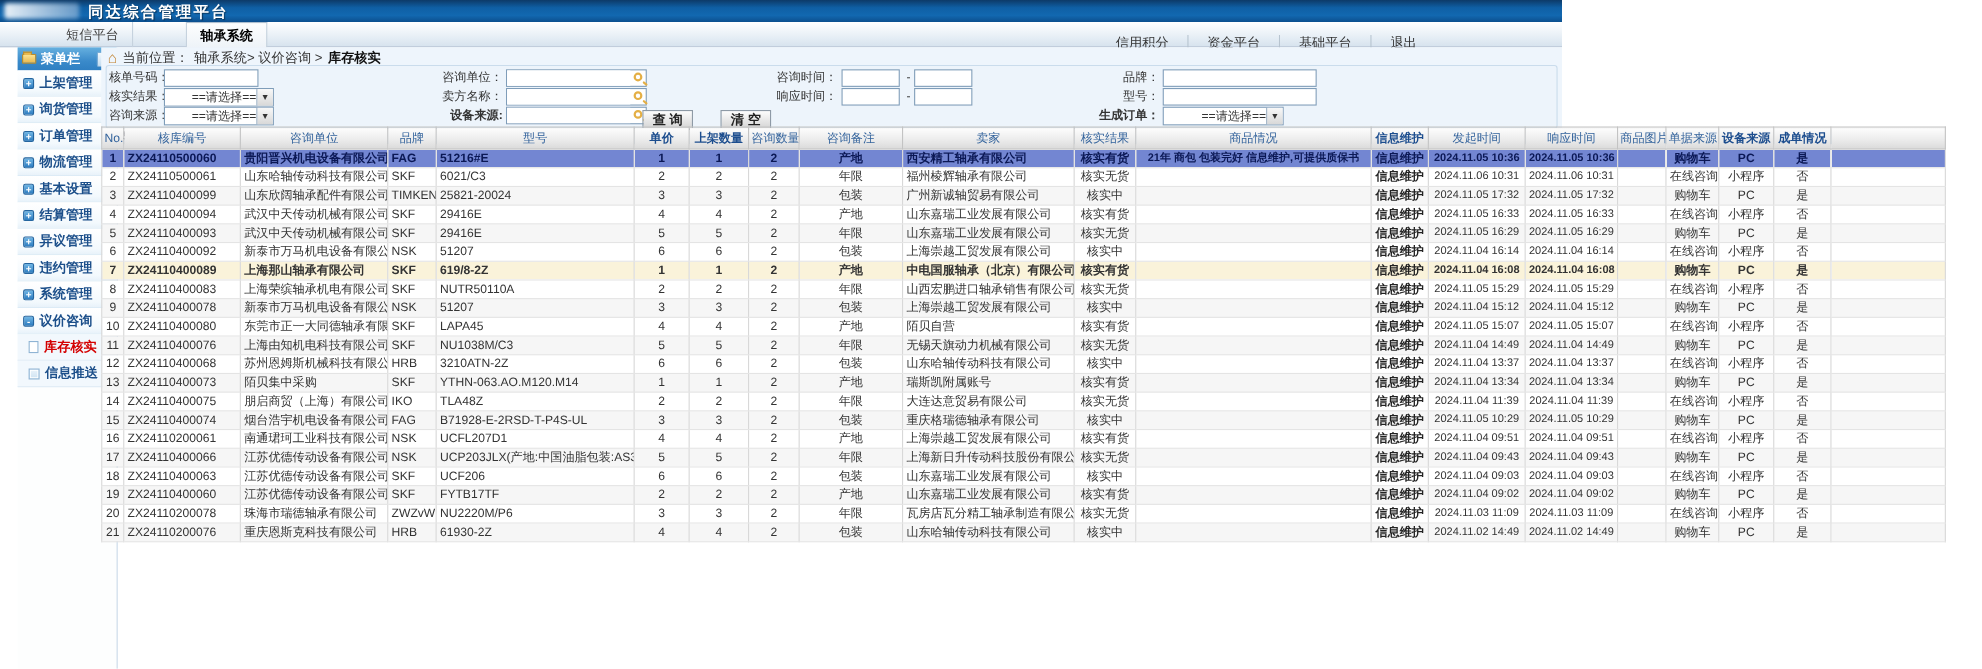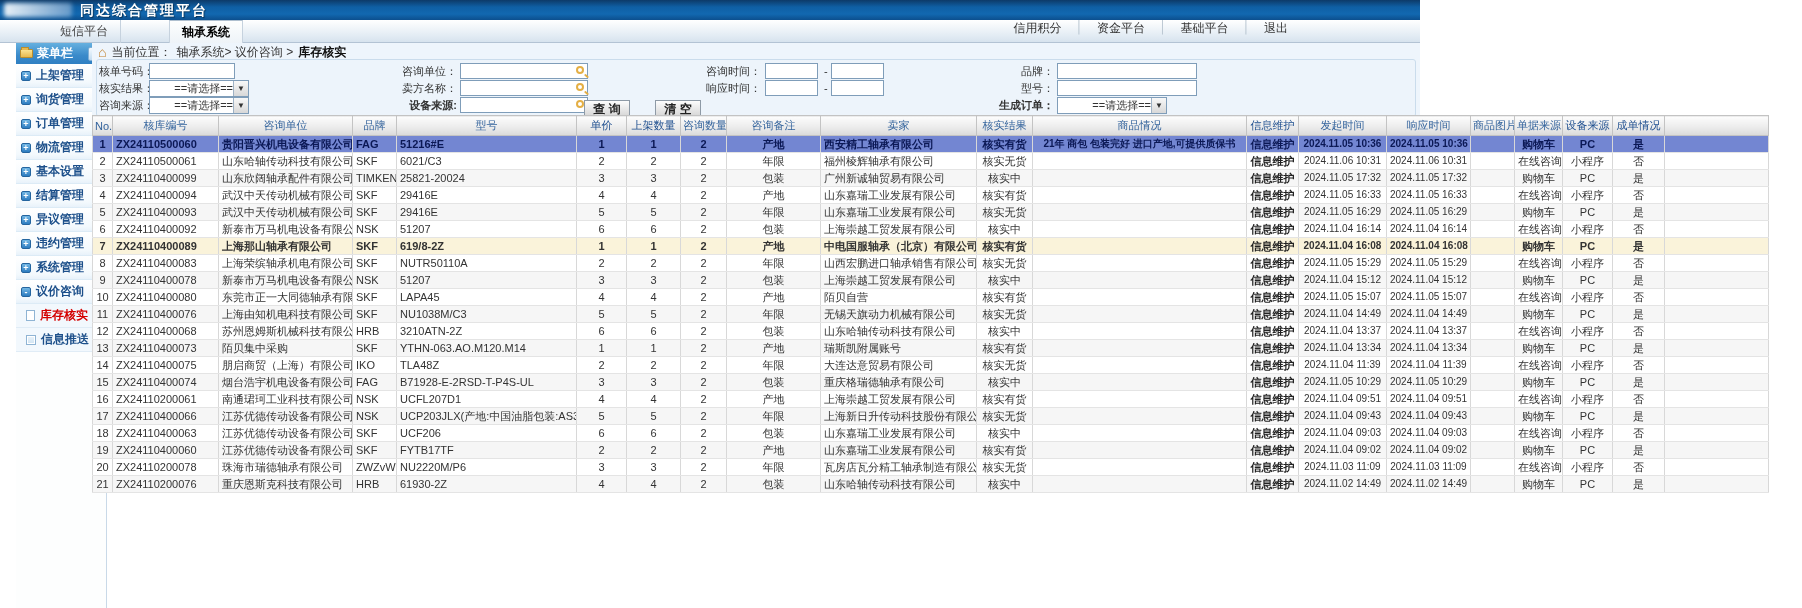--- a/index.html
+++ b/index.html
@@ -19,22 +19,22 @@
     font-weight:bold; letter-spacing:2px; text-shadow:1px 1px 1px rgba(0,0,0,.45); white-space:nowrap; }
   
   .linkbar { position:absolute; left:0; top:20px; width:1420px; height:23px;
     background:linear-gradient(180deg,#ffffff,#e3ecf4 70%,#d7e3ee);
     border-bottom:1px solid #b3c3d4; }
   .tabs { position:absolute; left:0; top:0; height:23px; display:flex; }
   .tab { height:23px; line-height:22px; font-size:12px; color:#444; padding:0 12px;
     border-right:1px solid #c6d2de; cursor:pointer; white-space:nowrap;margin-left:48px; }
   .tab.active { background:linear-gradient(180deg,#fdfefe,#eef3f8); font-weight:bold; color:#000;
     border-left:1px solid #c6d2de; border-top:1px solid #aebfcf; }
-  .links { position:absolute; right:118px; top:0; height:38px; display:flex; 
-    font-size:12px; color:#333; }
+  .links { position:absolute; right:118px; top:0; height:38px; display:flex; align-items:center;
+    font-size:12px; color:#333;font-family:Liberation Mono, monospace; }
   .links .link { padding:0 14px; cursor:pointer; white-space:nowrap; }
   .links .sep { color:#b4c1cd; }
   
   .sidebar { position:absolute; left:0; top:43px; width:91px; height:565px;
     background:#fdfefe; border-right:1px solid #c9d9e8;margin-left:16px; }
   .menu-head { height:21px; background:linear-gradient(180deg,#66b0df,#3a8aca 60%,#2f7fc2);
     color:#fff; font-size:12px; font-weight:bold; display:flex; align-items:center;
     padding:0 4px; gap:4px; }
   .folder-icon { width:13px; height:9px; background:linear-gradient(#fbe291,#e8b94f);
     border:1px solid #b98d2e; border-radius:1px; position:relative; flex:0 0 auto; }
@@ -96,21 +96,21 @@
   .export-btn { position:absolute; left:97px; top:118px; height:13px; display:flex;
     align-items:center; gap:4px; font-size:11px; color:#223; cursor:pointer; }
   .xls-icon { width:10px; height:11px; border:1px solid #2c7a2c; border-radius:1px;
     background:linear-gradient(135deg,#eafaea 0%,#8dd08d 40%,#3e9e3e 100%); }
   
   table.grid { position:absolute; left:92px; top:115px; width:1676px;
     border-collapse:collapse; table-layout:fixed; font-size:11px; }
   .grid th { height:20px; padding:0 2px; overflow:hidden; white-space:nowrap;
     background:linear-gradient(180deg,#fdfdfd,#ececec 55%,#dadada);
     border:1px solid #c3c3c3; color:#33639c; font-weight:normal; text-align:center; }
-  .grid th.b { font-weight:normal; color:#1c4d8e;margin-left:28px; }
+  .grid th.b { font-weight:bold; color:#1c4d8e;margin-left:28px; }
   .grid td { height:16px; line-height:16px; padding:0 3px; overflow:hidden; white-space:nowrap;
     border-right:1px solid #d8d8d8; border-bottom:1px solid #e4e4e4; color:#333;
     background:#fff; }
   .grid td:first-child { border-left:1px solid #d8d8d8; }
   .grid tr.odd td { background:#f6f6f6; }
   .grid tr.selected td { background:#7386d2; color:#0b1855; font-weight:bold; }
   .grid tr.hl td { background:#faf3da; font-weight:bold; }
   .grid td.c { text-align:center; }
   .grid td.l { text-align:left; }
   .grid td.maint { font-weight:bold; color:#222; }
@@ -322,21 +322,21 @@
         <td class="l">ZX24110500060</td>
         <td class="l">贵阳晋兴机电设备有限公司</td>
         <td class="l">FAG</td>
         <td class="l">51216#E</td>
         <td class="c">1</td>
         <td class="c">1</td>
         <td class="c">2</td>
         <td class="c">产地</td>
         <td class="l">西安精工轴承有限公司</td>
         <td class="c">核实有货</td>
-        <td class="c small">21年 商包 包装完好 进口产地,可提供质保书</td>
+        <td class="c small">21年 商包 包装完好 信息维护,可提供质保书</td>
         <td class="c maint">信息维护</td>
         <td class="c time">2024.11.05 10:36</td>
         <td class="c time">2024.11.05 10:36</td>
         <td class="c"></td>
         <td class="c">购物车</td>
         <td class="c">PC</td>
         <td class="c">是</td>
         <td class="c"></td>
       </tr>
       <tr class="">

